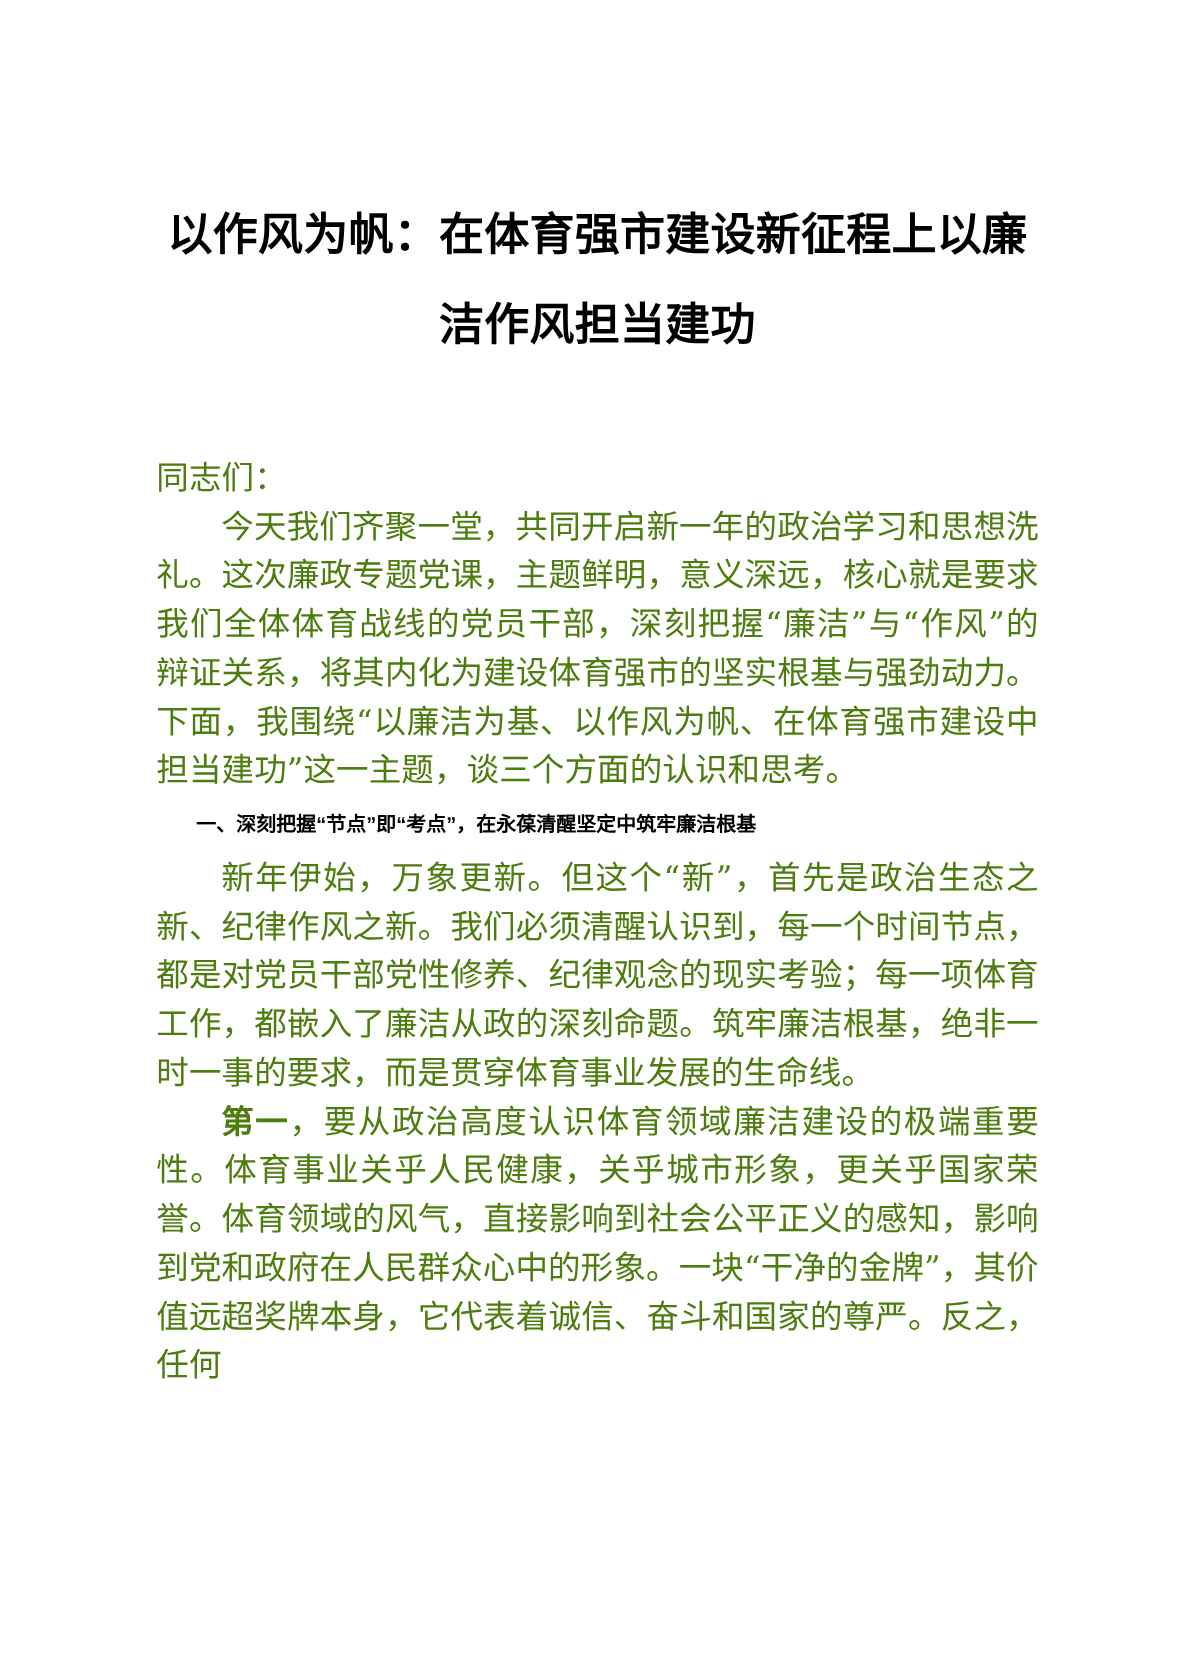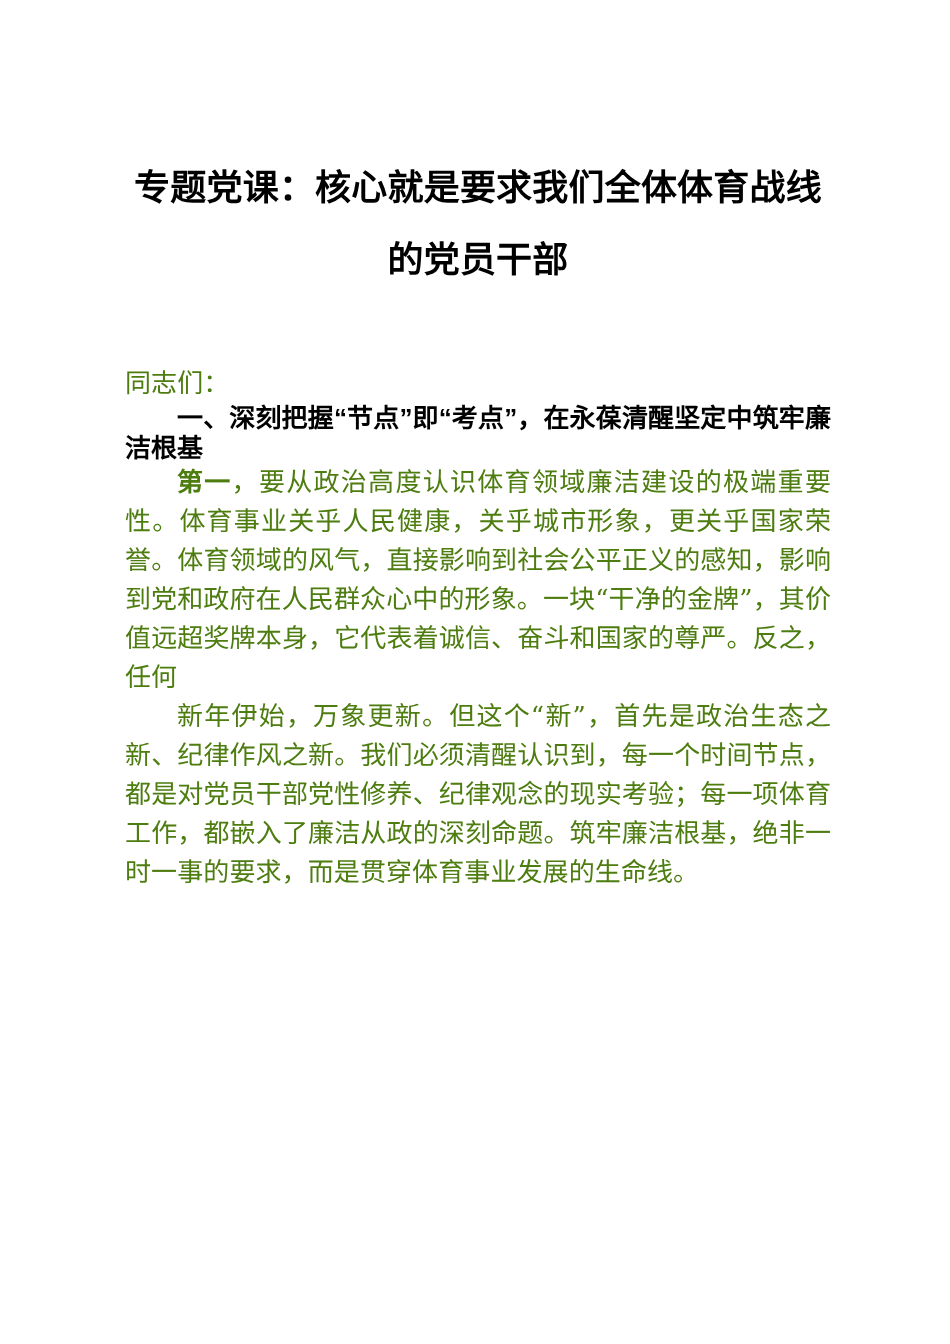--- a/index.html
+++ b/index.html
@@ -70,44 +70,45 @@
 
   .para + .para {
     margin-top: 0;
   }
 
   
   .heading {
     margin: 0;
     font-family: "Liberation Sans", "DejaVu Sans", sans-serif;
     font-weight: bold;
-    font-size: 26px;
-    line-height: 30px;
+    font-size: 16px;
+    line-height: 47px;
     text-indent: 2em;
     text-align: justify;
     text-justify: inter-ideograph;
     color: #000000;
   }
 
   .lead-bold {
     font-weight: bold;
     font-family: "DejaVu Serif", "Liberation Serif", serif;
   }
 </style>
 </head>
 <body>
 
 <div class="page">
   <div class="doc-body">
 
-    <h1 class="doc-title">专题党课：核心就是要求我们全体体育战线的党员干部</h1>
+    <h1 class="doc-title">以作风为帆：在体育强市建设新征程上以廉洁作风担当建功</h1>
 
     <p class="para salutation">同志们：</p>
 
+    <p class="para indent">今天我们齐聚一堂，共同开启新一年的政治学习和思想洗礼。这次廉政专题党课，主题鲜明，意义深远，核心就是要求我们全体体育战线的党员干部，深刻把握“廉洁”与“作风”的辩证关系，将其内化为建设体育强市的坚实根基与强劲动力。下面，我围绕“以廉洁为基、以作风为帆、在体育强市建设中担当建功”这一主题，谈三个方面的认识和思考。</p>
 
     <p class="heading">一、深刻把握“节点”即“考点”，在永葆清醒坚定中筑牢廉洁根基</p>
 
+    <p class="para indent">新年伊始，万象更新。但这个“新”，首先是政治生态之新、纪律作风之新。我们必须清醒认识到，每一个时间节点，都是对党员干部党性修养、纪律观念的现实考验；每一项体育工作，都嵌入了廉洁从政的深刻命题。筑牢廉洁根基，绝非一时一事的要求，而是贯穿体育事业发展的生命线。</p>
+
     <p class="para indent"><span class="lead-bold">第一</span><span>，要从政治高度认识体育领域廉洁建设的极端重要性。体育事业关乎人民健康，关乎城市形象，更关乎国家荣誉。体育领域的风气，直接影响到社会公平正义的感知，影响到党和政府在人民群众心中的形象。一块“干净的金牌”，其价值远超奖牌本身，它代表着诚信、奋斗和国家的尊严。反之，任何</span></p>
-
-    <p class="para indent">新年伊始，万象更新。但这个“新”，首先是政治生态之新、纪律作风之新。我们必须清醒认识到，每一个时间节点，都是对党员干部党性修养、纪律观念的现实考验；每一项体育工作，都嵌入了廉洁从政的深刻命题。筑牢廉洁根基，绝非一时一事的要求，而是贯穿体育事业发展的生命线。</p>
 
   </div>
 </div>
 
 </body></html>

